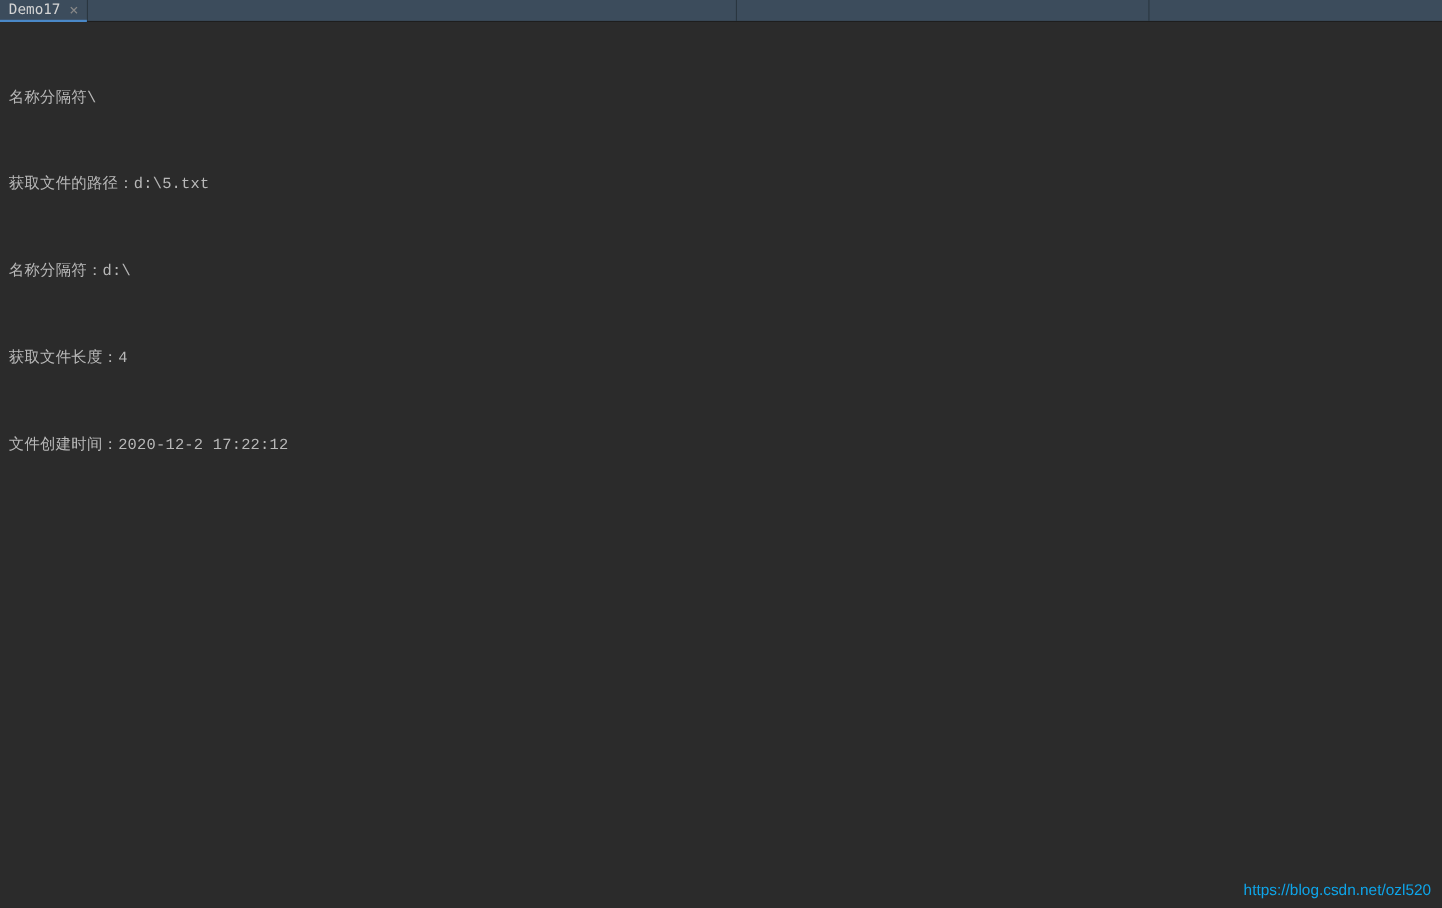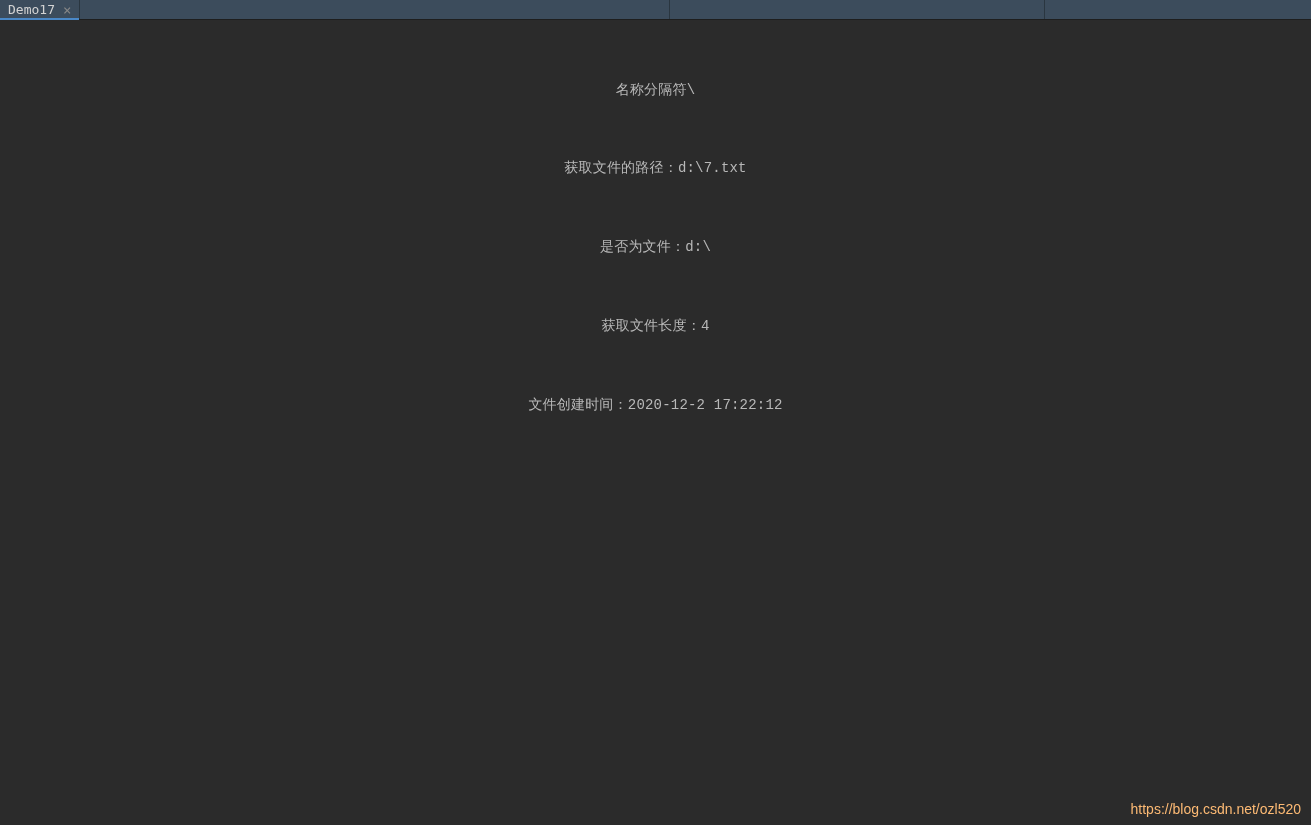--- a/index.html
+++ b/index.html
@@ -65,49 +65,48 @@
       padding: 4px 8px;
       font-size: 14px;
       line-height: 26.3px;
       color: #b8b8b8;
       font-family: 'Consolas', 'Monaco', 'Courier New', monospace;
       white-space: pre;
       letter-spacing: 0.2px;
     }
     .output-line {
       display: block;
-      text-align: center;
     }
     .watermark {
       position: absolute;
       bottom: 8px;
       right: 10px;
-      color: #fdba74;
+      color: #0ea5e9;
       font-size: 14px;
       font-family: Arial, sans-serif;
       text-align: center;
     }
   </style>
 </head>
 <body>
 
 <div class="tab-bar">
   <div class="tab active">
     <span>Demo17</span>
     <span class="tab-close">×</span>
   </div>
   <div class="tab-spacer"></div>
   <div class="tab-spacer2"></div>
   <div class="tab-spacer3"></div>
 </div>
 
 <div class="console-output">
   <span class="output-line">名称分隔符\</span>
-  <span class="output-line">获取文件的路径：d:\7.txt</span>
-  <span class="output-line">是否为文件：d:\</span>
+  <span class="output-line">获取文件的路径：d:\5.txt</span>
+  <span class="output-line">名称分隔符：d:\</span>
   <span class="output-line">获取文件长度：4</span>
   <span class="output-line">文件创建时间：2020-12-2 17:22:12</span>
   
   
   
   
   
   
   
   

